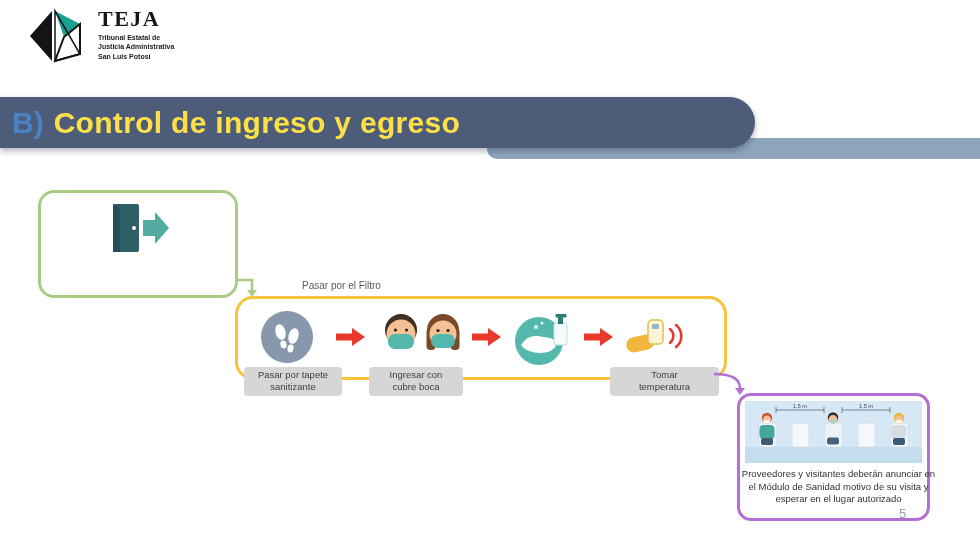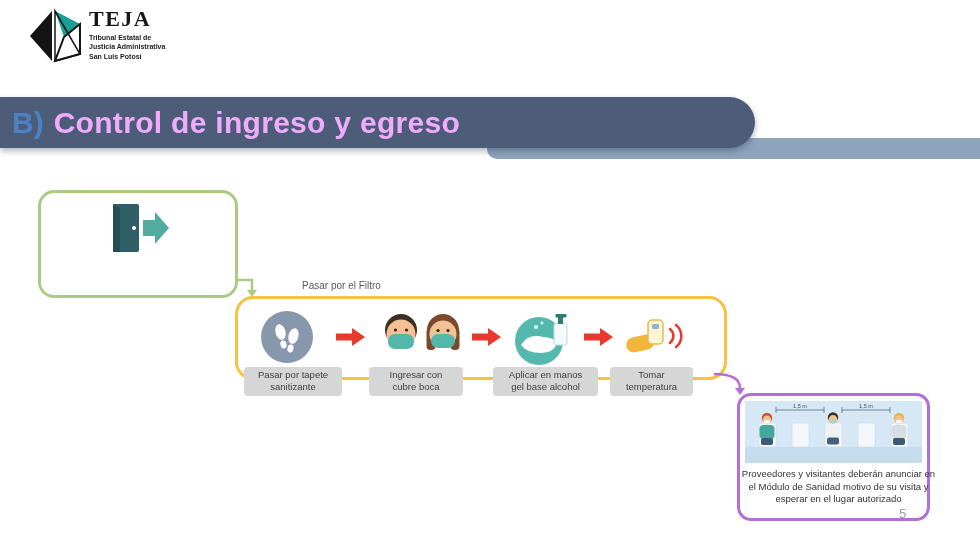--- a/index.html
+++ b/index.html
@@ -3,52 +3,52 @@
 <meta charset="utf-8">
 <style>
   * { margin:0; padding:0; box-sizing:border-box; }
   body { background:#ffffff; }
   .slide { position:relative; width:980px; height:551px; background:#ffffff; overflow:hidden;
            font-family:"Liberation Sans", sans-serif; }
   .abs { position:absolute; }
   .preline { white-space:pre-line; }
 
   
-  .logo { left:28px; top:8px; display:flex; align-items:flex-start; gap:7px; }
+  .logo { left:28px; top:8px; display:flex; align-items:flex-start; gap:16px; }
   .logo-brand { font-family:"Liberation Serif", serif; font-size:22px; font-weight:bold;
                 color:#161616; letter-spacing:1.5px; line-height:1; }
   .logo-sub { font-size:7px; font-weight:bold; color:#1c1c1c; line-height:1.35; margin-top:3px; }
 
   
   .header-accent { top:138px; left:487px; right:0; height:21px; background:#8da4bc;
                    border-radius:10px 0 0 10px; }
   .header-bar { top:97px; left:0; width:755px; height:51px; background:#4d5d79;
                 border-radius:0 26px 26px 0; box-shadow:0 3px 6px rgba(30,40,60,.35);
                 display:flex; align-items:center; gap:10px; padding-left:12px; }
   .header-prefix { font-size:30px; font-weight:bold; color:#4a82c4; }
-  .header-title { font-size:30px; font-weight:bold; color:#f0abfc; letter-spacing:.3px; }
+  .header-title { font-size:30px; font-weight:bold; color:#fde047; letter-spacing:.3px; }
 
   
   .access-box { left:38px; top:190px; width:200px; height:108px; background:#fff;
                 border:3px solid #abcb85; border-radius:16px; }
   .access-label { left:48px; top:258px; width:180px; text-align:center; font-size:10.5px;
                   color:#4a4a4a; line-height:1.35; }
 
   .filter-label { left:262px; top:280px; font-size:10px; color:#5a5a5a;padding-left:40px; }
 
   
   .flow-box { left:235px; top:296px; width:492px; height:84px; background:#fff;
               border:3px solid #f7c33f; border-radius:18px; }
 
   .step-label { top:367px; background:#d6d6d6; color:#3e3e3e; font-size:9.5px; line-height:1.3;
                 text-align:center; padding:2px 3px; border-radius:4px; }
   .step1 { left:244px; width:98px; }
   .step2 { left:369px; width:94px; }
   .step3 { left:493px; width:105px; }
-  .step4 { left:610px; width:83px; }
+  .step4 { left:610px; width:109px; }
 
   
   .purple-box { left:737px; top:393px; width:193px; height:128px; background:#fff;
                 border:3px solid #b46fd4; border-radius:14px; }
   .waiting-illustration { left:745px; top:401px; }
   .purple-text { left:741px; top:468px; width:195px; text-align:center; font-size:9.5px;
                  color:#333333; line-height:1.32; }
 
   .page-number { left:899px; top:506px; font-size:13px; color:#98a0ae; }
 </style>
@@ -149,22 +149,20 @@
     <rect x="24" y="4" width="15" height="24" rx="4" fill="#fdf4da" stroke="#e3bd4e" stroke-width="1.5"></rect>
     <rect x="28" y="8" width="7" height="5" rx="1" fill="#8fb6c9"></rect>
     <path d="M46 13 a 9 9 0 0 1 0 14" fill="none" stroke="#e9382c" stroke-width="2.5" stroke-linecap="round"></path>
     <path d="M52 9 a 14 14 0 0 1 0 22" fill="none" stroke="#e9382c" stroke-width="2.5" stroke-linecap="round"></path>
   </svg>
 
   <div class="abs step-label step1 preline">Pasar por tapete
 sanitizante</div>
   <div class="abs step-label step2 preline">Ingresar con
 cubre boca</div>
-  <div class="abs step-label step3 preline">Aplicar en manos
-gel base alcohol</div>
   <div class="abs step-label step4 preline">Tomar
 temperatura</div>
 
   <svg class="abs" style="left:714px; top:364px;" width="40" height="36" viewBox="0 0 40 36">
     <path d="M0 10 Q26 10 26 24" fill="none" stroke="#b46fd4" stroke-width="2.5"></path>
     <polygon points="21,24 31,24 26,31" fill="#b46fd4"></polygon>
   </svg>
 
   <div class="abs purple-box"></div>
   <svg class="abs waiting-illustration" width="177" height="62" viewBox="0 0 177 62">

